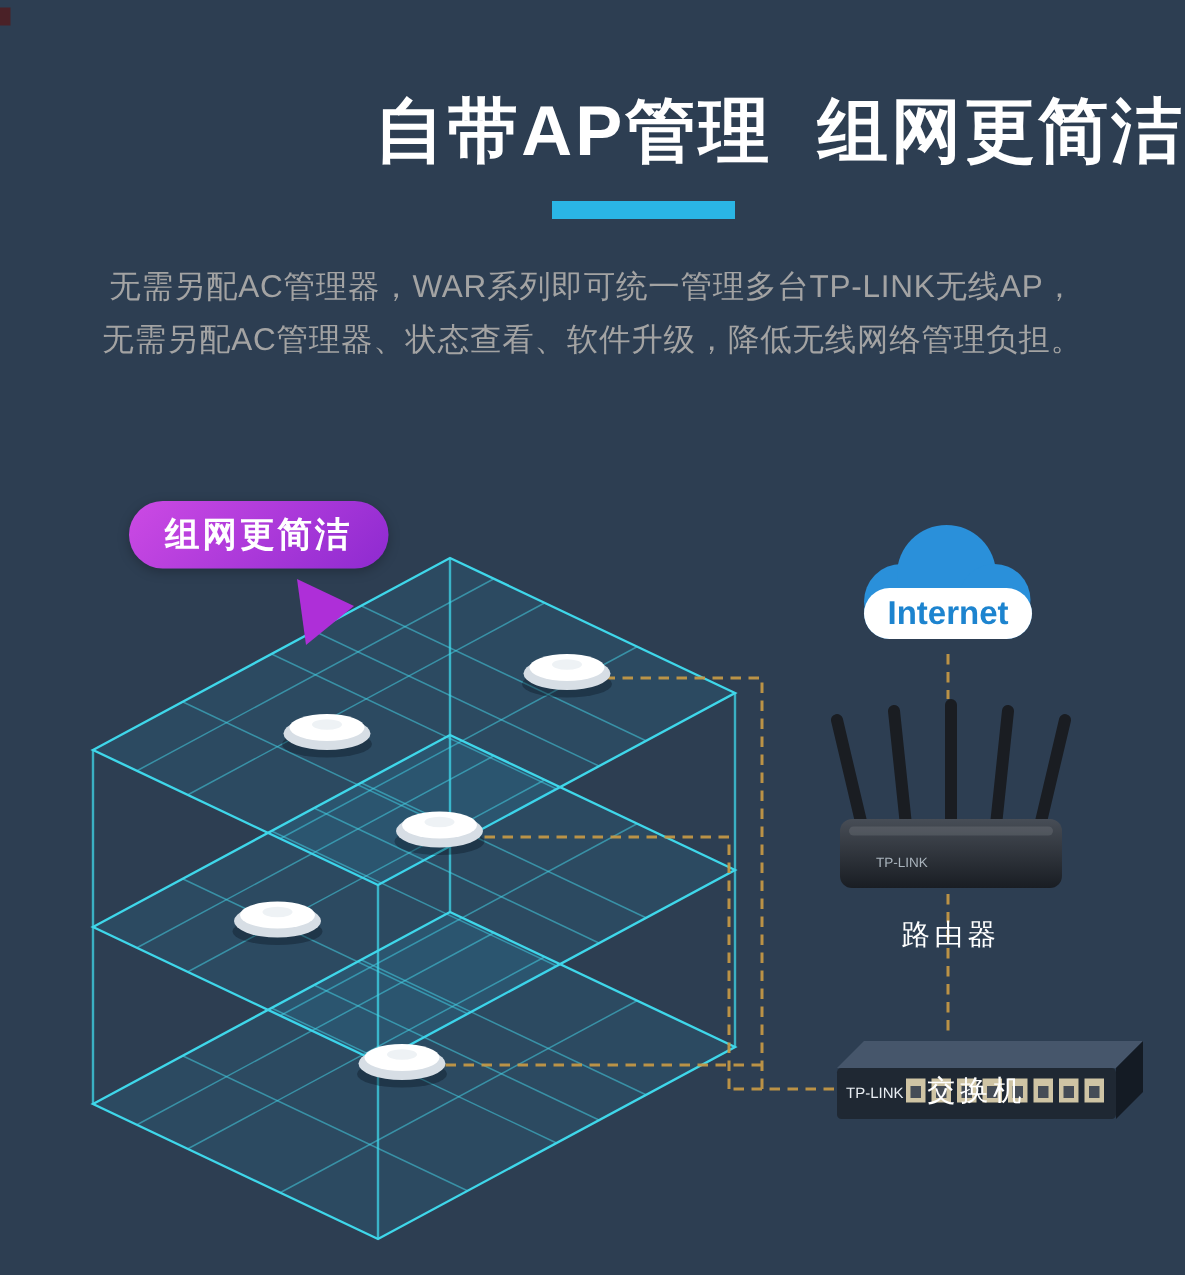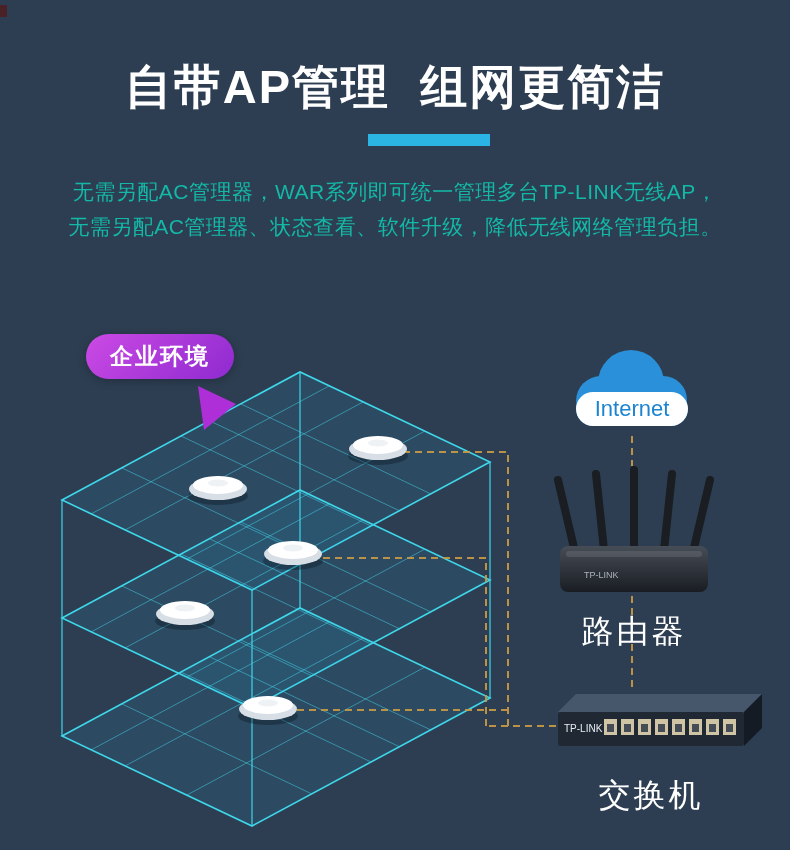--- a/index.html
+++ b/index.html
@@ -7,57 +7,57 @@
     position:relative;
     width:790px;height:850px;
     background:#2d3e52;
     overflow:hidden;
     font-family:"Liberation Sans", sans-serif;
     margin:0 auto;
   }
   .artifact{position:absolute;left:0;top:5px;width:7px;height:12px;background:#4a2127;}
   .title{
     position:absolute;left:0;top:56px;width:100%;
-    text-align:center;color:#ffffff;
+    text-align:right;color:#ffffff;
     font-size:47px;font-weight:700;letter-spacing:2px;
     white-space:pre;
   }
   .title-accent{
     position:absolute;left:368px;top:134px;
     width:122px;height:12px;background:#2ab5e5;
   }
   .desc{
     position:absolute;left:0;top:174px;width:100%;
-    text-align:center;color:#14b8a6;
+    text-align:center;color:#a3a3a3;
     font-size:21px;line-height:35px;letter-spacing:0.5px;
   }
   .note{
     position:absolute;left:34px;top:293px;
     color:#e3e9ee;font-size:19px;letter-spacing:1px;
   }
   .env-pill{
     position:absolute;left:86px;top:334px;
     padding:7px 24px;border-radius:23px;
     background:linear-gradient(135deg,#cc4ae4,#8e2ad0);
     color:#ffffff;font-size:23px;font-weight:700;letter-spacing:2px;
     box-shadow:0 2px 8px rgba(0,0,0,0.25);
   }
   .diagram-svg{position:absolute;left:0;top:0;}
   .internet-band{
     position:absolute;left:576px;top:392px;width:112px;height:34px;
     background:#ffffff;border-radius:17px;
     text-align:center;line-height:34px;
-    color:#1d84cf;font-size:22px;font-weight:400;
+    color:#1d84cf;font-size:22px;font-weight:700;
   }
   .device-label{
     position:absolute;text-align:center;color:#ffffff;
-    font-size:32px;font-weight:500;letter-spacing:3px;
+    font-size:19px;font-weight:500;letter-spacing:3px;
   }
   .label-router{left:554px;top:610px;width:160px;}
-  .label-switch{left:566px;top:774px;width:170px;}
+  .label-switch{left:566px;top:714px;width:170px;}
 </style>
 </head>
 <body>
 
 <div class="page">
 
   <div class="artifact"></div>
 
   <div class="title">自带AP管理  组网更简洁</div>
   <div class="title-accent"></div>
@@ -164,20 +164,20 @@
           <rect x="709" y="724" width="7" height="8" fill="#454c56"></rect>
         <rect x="723" y="719" width="13" height="16" fill="#cfc4a4"></rect>
           <rect x="726" y="724" width="7" height="8" fill="#454c56"></rect>
       </g>
       <text x="564" y="732" font-size="10" fill="#e8edf2" font-family="Liberation Sans, sans-serif">TP-LINK</text>
     </g>
 
     <polygon points="198,386 236,404 204,430" fill="#ae2fd8"></polygon>
   </svg>
 
-  <div class="env-pill">企业环境</div>
+  <div class="env-pill">组网更简洁</div>
 
   <div class="internet-band">Internet</div>
 
   <div class="device-label label-router">路由器</div>
   <div class="device-label label-switch">交换机</div>
 
 </div>
 
 </body></html>

